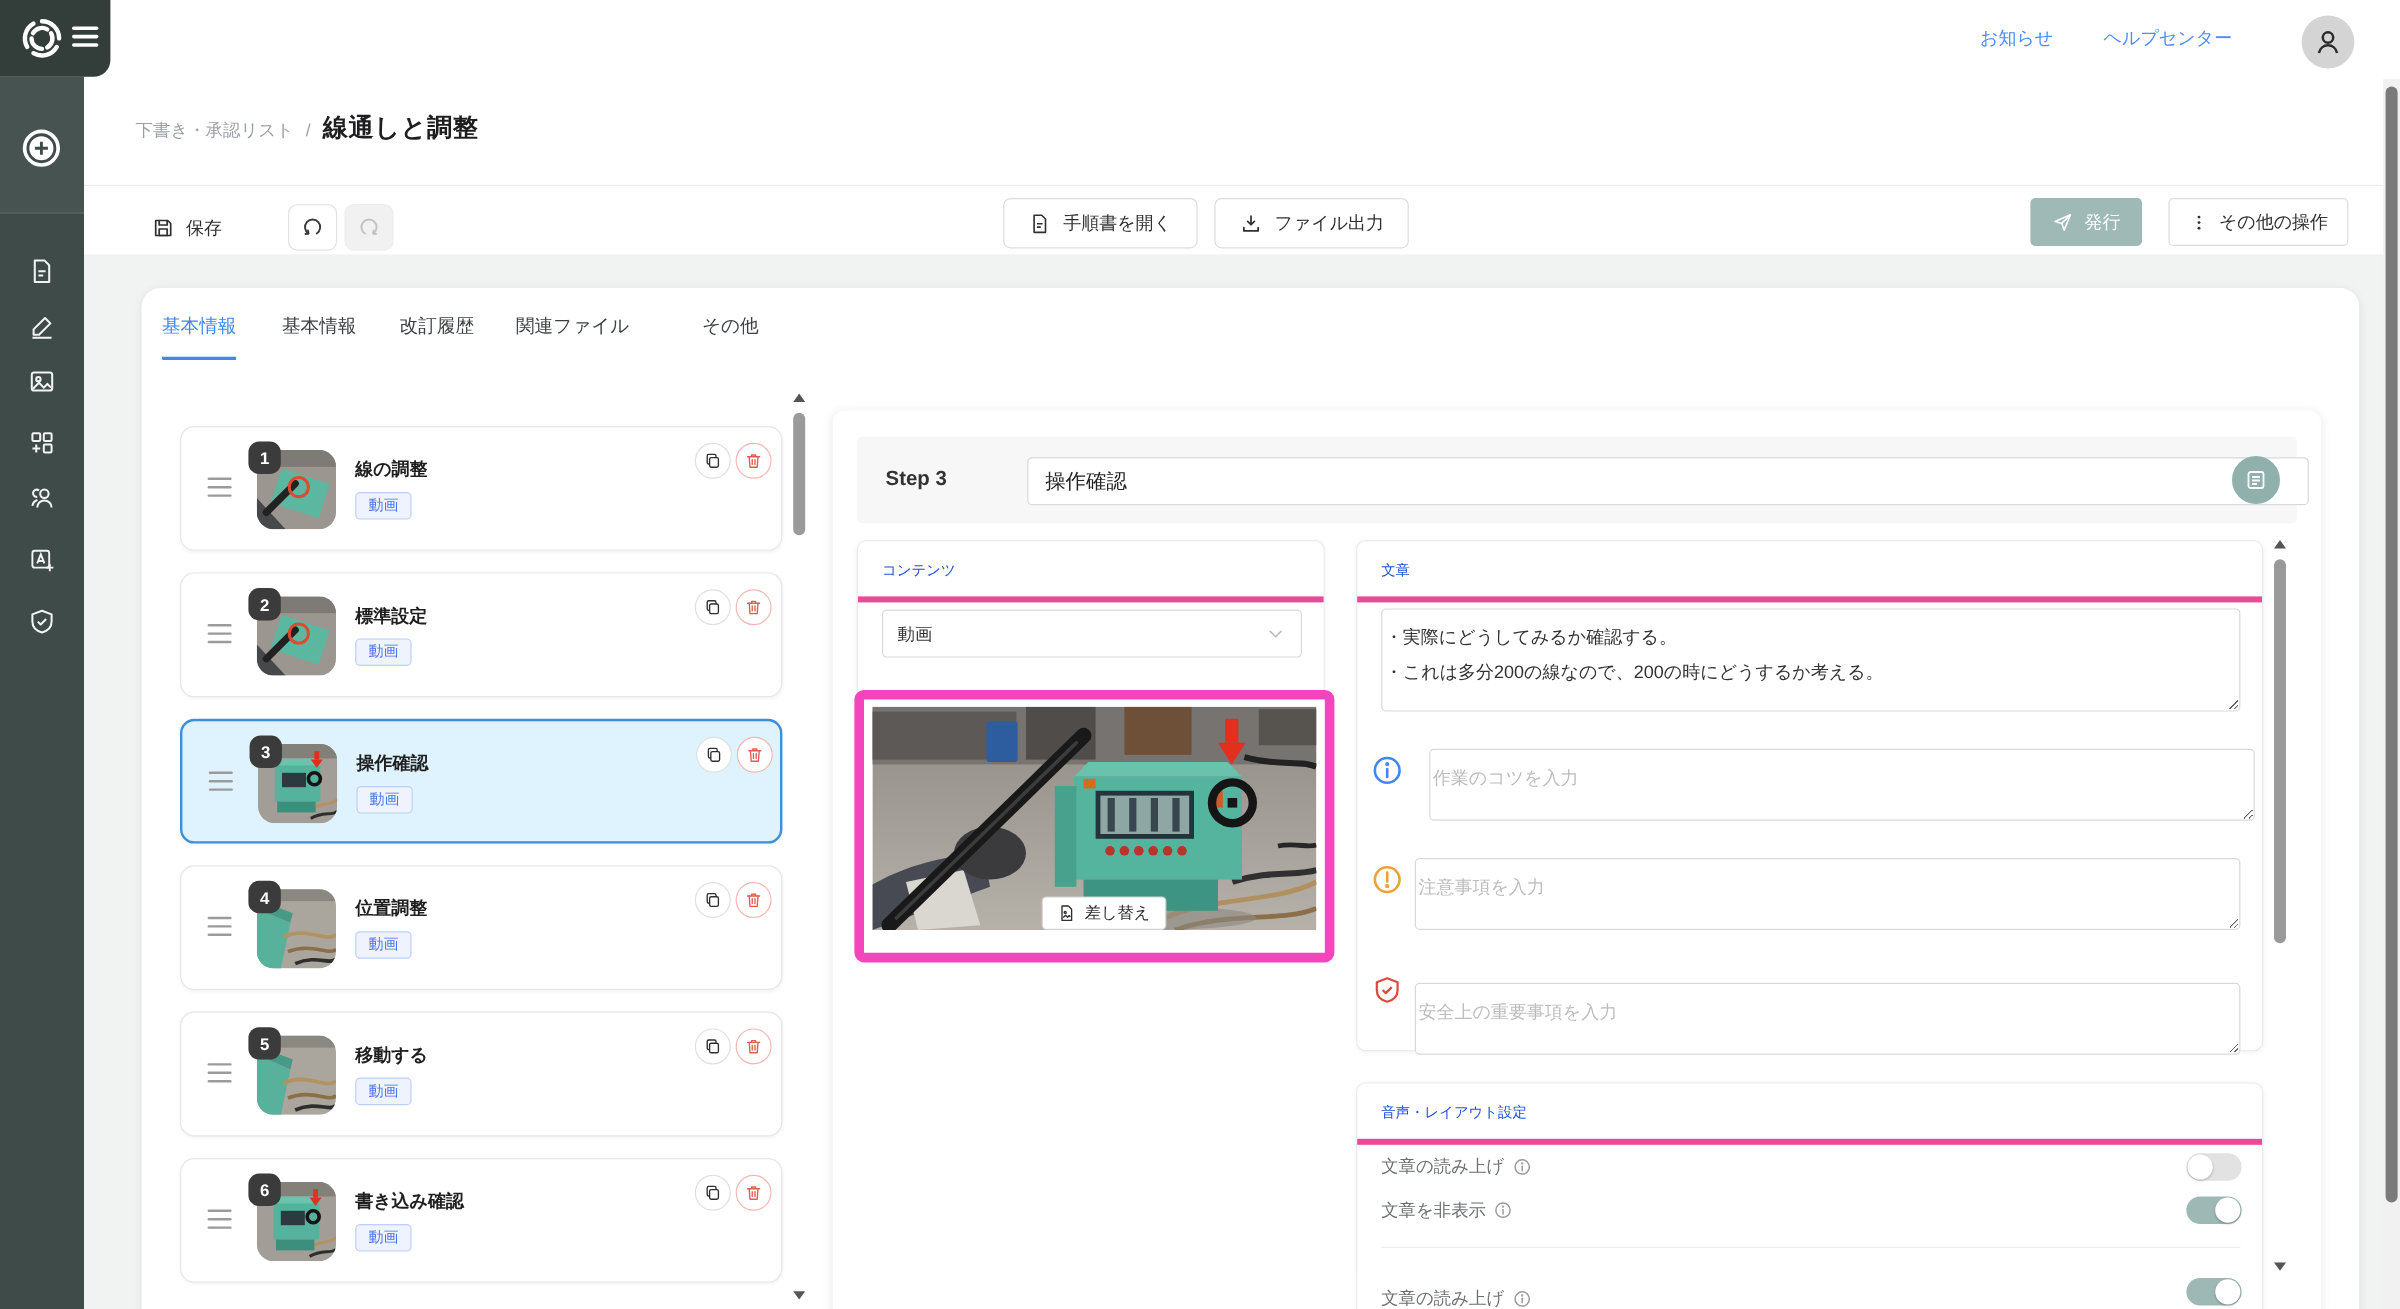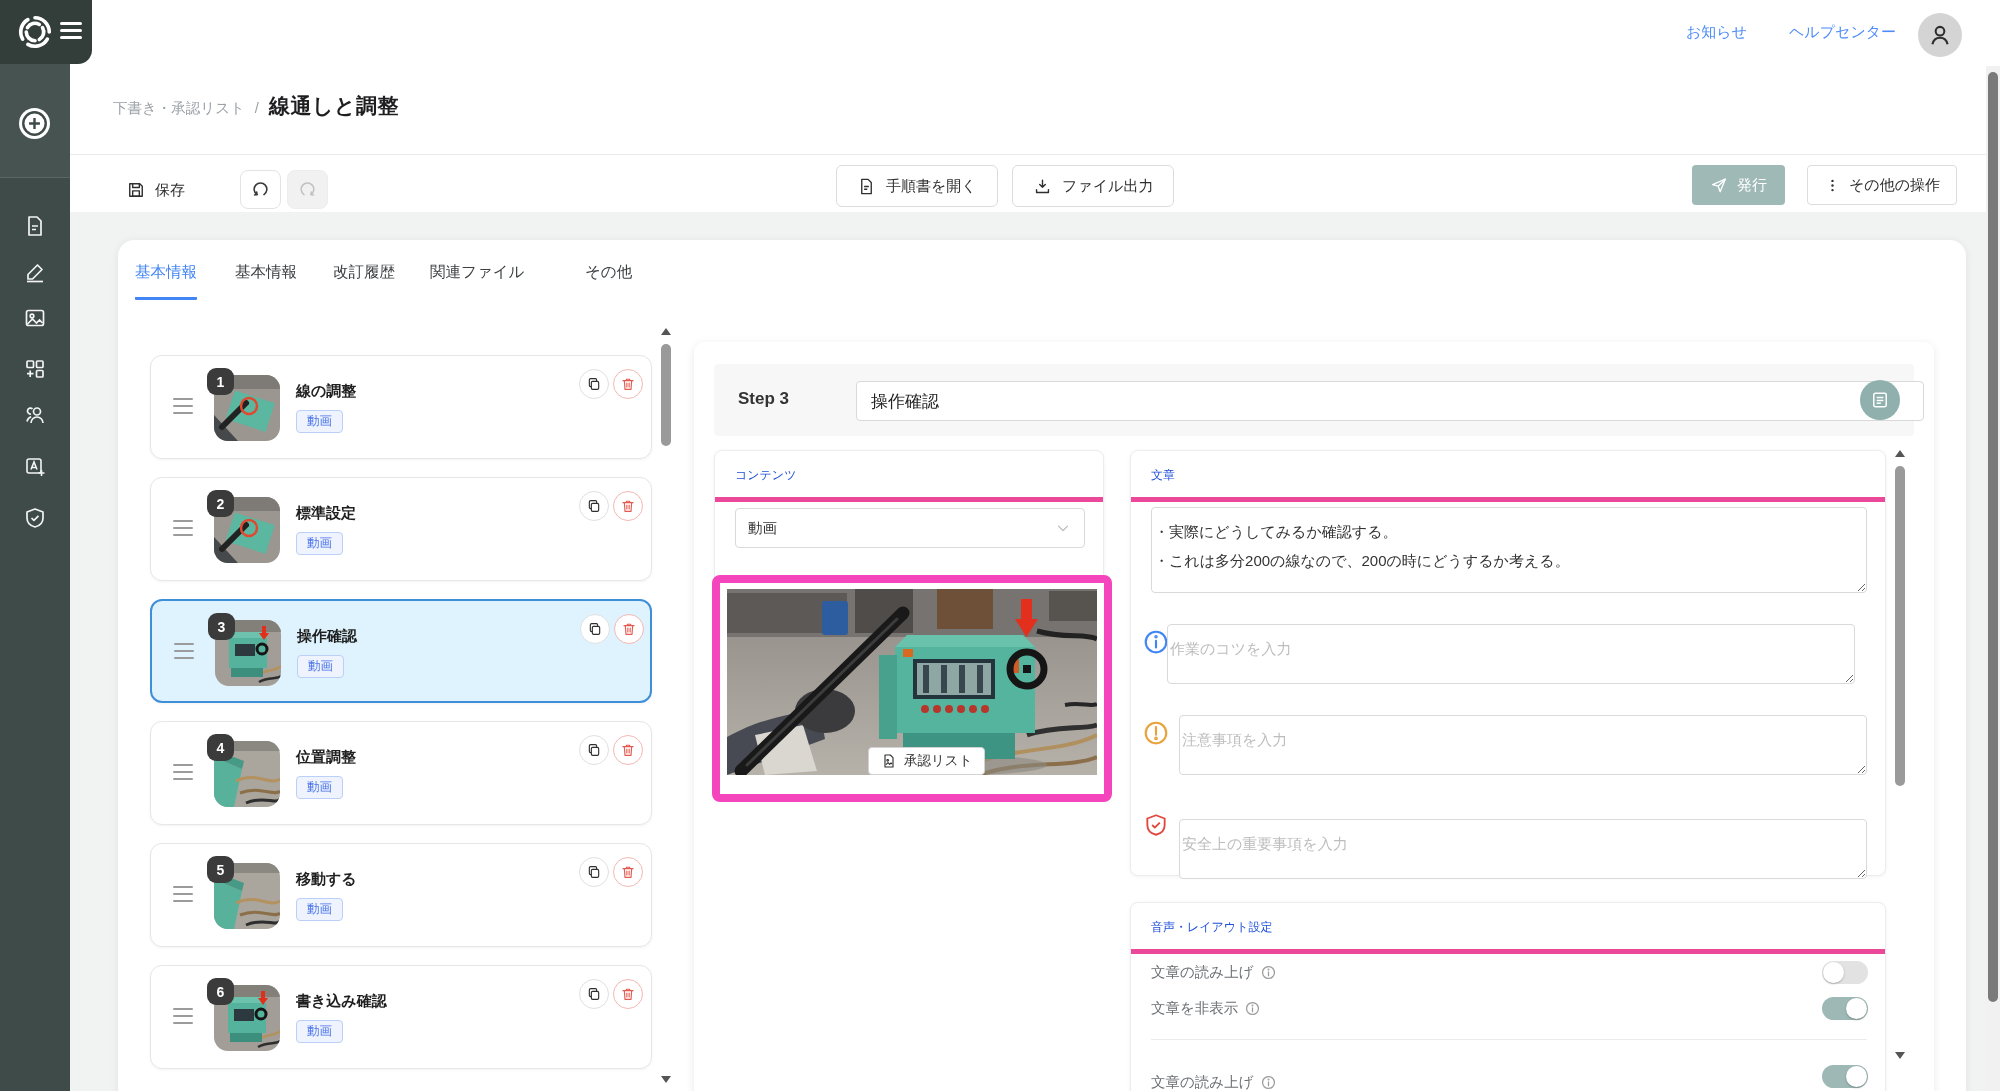--- a/index.html
+++ b/index.html
@@ -7,21 +7,21 @@
   body { font-family:"Liberation Sans","DejaVu Sans",sans-serif; background:#f1f2f2; position:relative; overflow:hidden; }
   .abs { position:absolute; }
 
   
   .header-white { left:70px; top:0; width:1930px; height:212px; background:#fff; }
   .header-rule { left:70px; top:154px; width:1930px; height:1px; background:#ececec; }
   .logo-block { left:0; top:0; width:92px; height:64px; background:#333e3b; border-radius:0 0 14px 0; z-index:5; }
   .logo-swirl { position:absolute; left:16px; top:13px; width:38px; height:38px; color:#fff; }
   .hamburger { position:absolute; left:60px; top:22px; width:22px; height:20px; cursor:pointer; }
   .hamburger span { display:block; height:2.6px; background:#fff; border-radius:2px; margin-bottom:4.6px; }
-  .top-link { top:23px; font-size:15px; color:#4d8bf8; cursor:pointer;margin-left:36px; }
+  .top-link { top:23px; font-size:15px; color:#4d8bf8; cursor:pointer; }
   .link-notice { left:1650px; }
   .link-help { left:1753px; }
   .avatar { left:1918px; top:13px; width:44px; height:44px; border-radius:50%; background:#d4d4d4; display:flex; align-items:center; justify-content:center; color:#2c2c2c; }
 
   
   .breadcrumb { left:113px; top:92px; display:flex; align-items:baseline; gap:10px; }
   .bc-parent { font-size:14.5px; color:#9aa0a6; cursor:pointer; }
   .bc-sep { font-size:14.5px; color:#9aa0a6; }
   .bc-current { font-size:21px; font-weight:bold; color:#1e1e20; letter-spacing:.5px; }
 
@@ -85,21 +85,21 @@
 
   .video-frame { left:712px; top:575px; width:400px; height:227px; background:#fff; border:8px solid #f445bc; border-radius:8px; z-index:3; }
   .video-scene { position:absolute; left:7px; top:6px; width:370px; height:186px; }
   .replace-btn { position:absolute; left:148px; top:164px; height:28px; background:#fff; border:1px solid #d2d2d2; border-radius:4px; display:flex; align-items:center; gap:7px; padding:0 12px; font-size:13.5px; color:#2f2f2f; cursor:pointer; }
 
   .text-card { left:1130px; top:450px; width:756px; height:426px; }
   .ta { border:1px solid #d9d9d9; border-radius:4px; font-family:inherit; font-size:15px; color:#333; line-height:1.95; padding:9px 2px; resize:both; background:#fff; }
   .ta::placeholder { color:#bdbdbd; }
   .ta-main { position:absolute; left:20px; top:56px; width:716px; height:86px; }
   .icon-row-icon { position:absolute; left:12px; width:26px; height:26px; }
-  .ta-tips { position:absolute; left:36px; top:173px; width:688px; height:60px; }
+  .ta-tips { position:absolute; left:60px; top:173px; width:688px; height:60px; }
   .ic-tips { top:178px; color:#4285f4; }
   .ta-caution { position:absolute; left:48px; top:264px; width:688px; height:60px; }
   .ic-caution { top:269px; color:#e8a33d; }
   .ta-safety { position:absolute; left:48px; top:356px; width:688px; height:60px;margin-top:12px; }
   .ic-safety { top:361px; color:#e0483e; }
 
   .audio-card { left:1130px; top:902px; width:756px; height:220px; }
   .toggle-row-label { position:absolute; left:20px; font-size:14.5px; color:#6b6f73; display:flex; align-items:center; gap:7px; }
   .mini-info { color:#9a9a9a; width:15px; height:15px; }
   .toggle { position:absolute; left:691px; width:46px; height:23px; border-radius:12px; background:#e2e2e2; cursor:pointer; }
@@ -620,21 +620,21 @@
     <path d="M0 148 C 40 126 62 128 92 118 L 98 150 L 0 186 Z" fill="#474a52"></path>
     <polygon points="28,146 76,136 90,182 38,186" fill="#d9d7d0"></polygon>
     <ellipse cx="98" cy="122" rx="30" ry="22" fill="#3b3b3e"></ellipse>
     <path d="M14 182 L176 24" stroke="#191919" stroke-width="13" stroke-linecap="round" fill="none"></path>
     <path d="M20 176 L170 30" stroke="#3c3c3c" stroke-width="3" stroke-linecap="round" fill="none"></path>
   </svg>
   <div class="replace-btn">
     <svg class="icon" width="16" height="16">
         <use href="#i-imgfile"></use>
       </svg>
-    <span>承認リスト</span>
+    <span>差し替え</span>
   </div>
 </div>
 
 <div class="abs sub-card text-card">
   <div class="sub-card-header">文章</div>
   <textarea class="ta ta-main" style="">・実際にどうしてみるか確認する。
 ・これは多分200の線なので、200の時にどうするか考える。</textarea>
   <svg class="icon icon-row-icon ic-tips">
       <use href="#i-info"></use>
     </svg>

